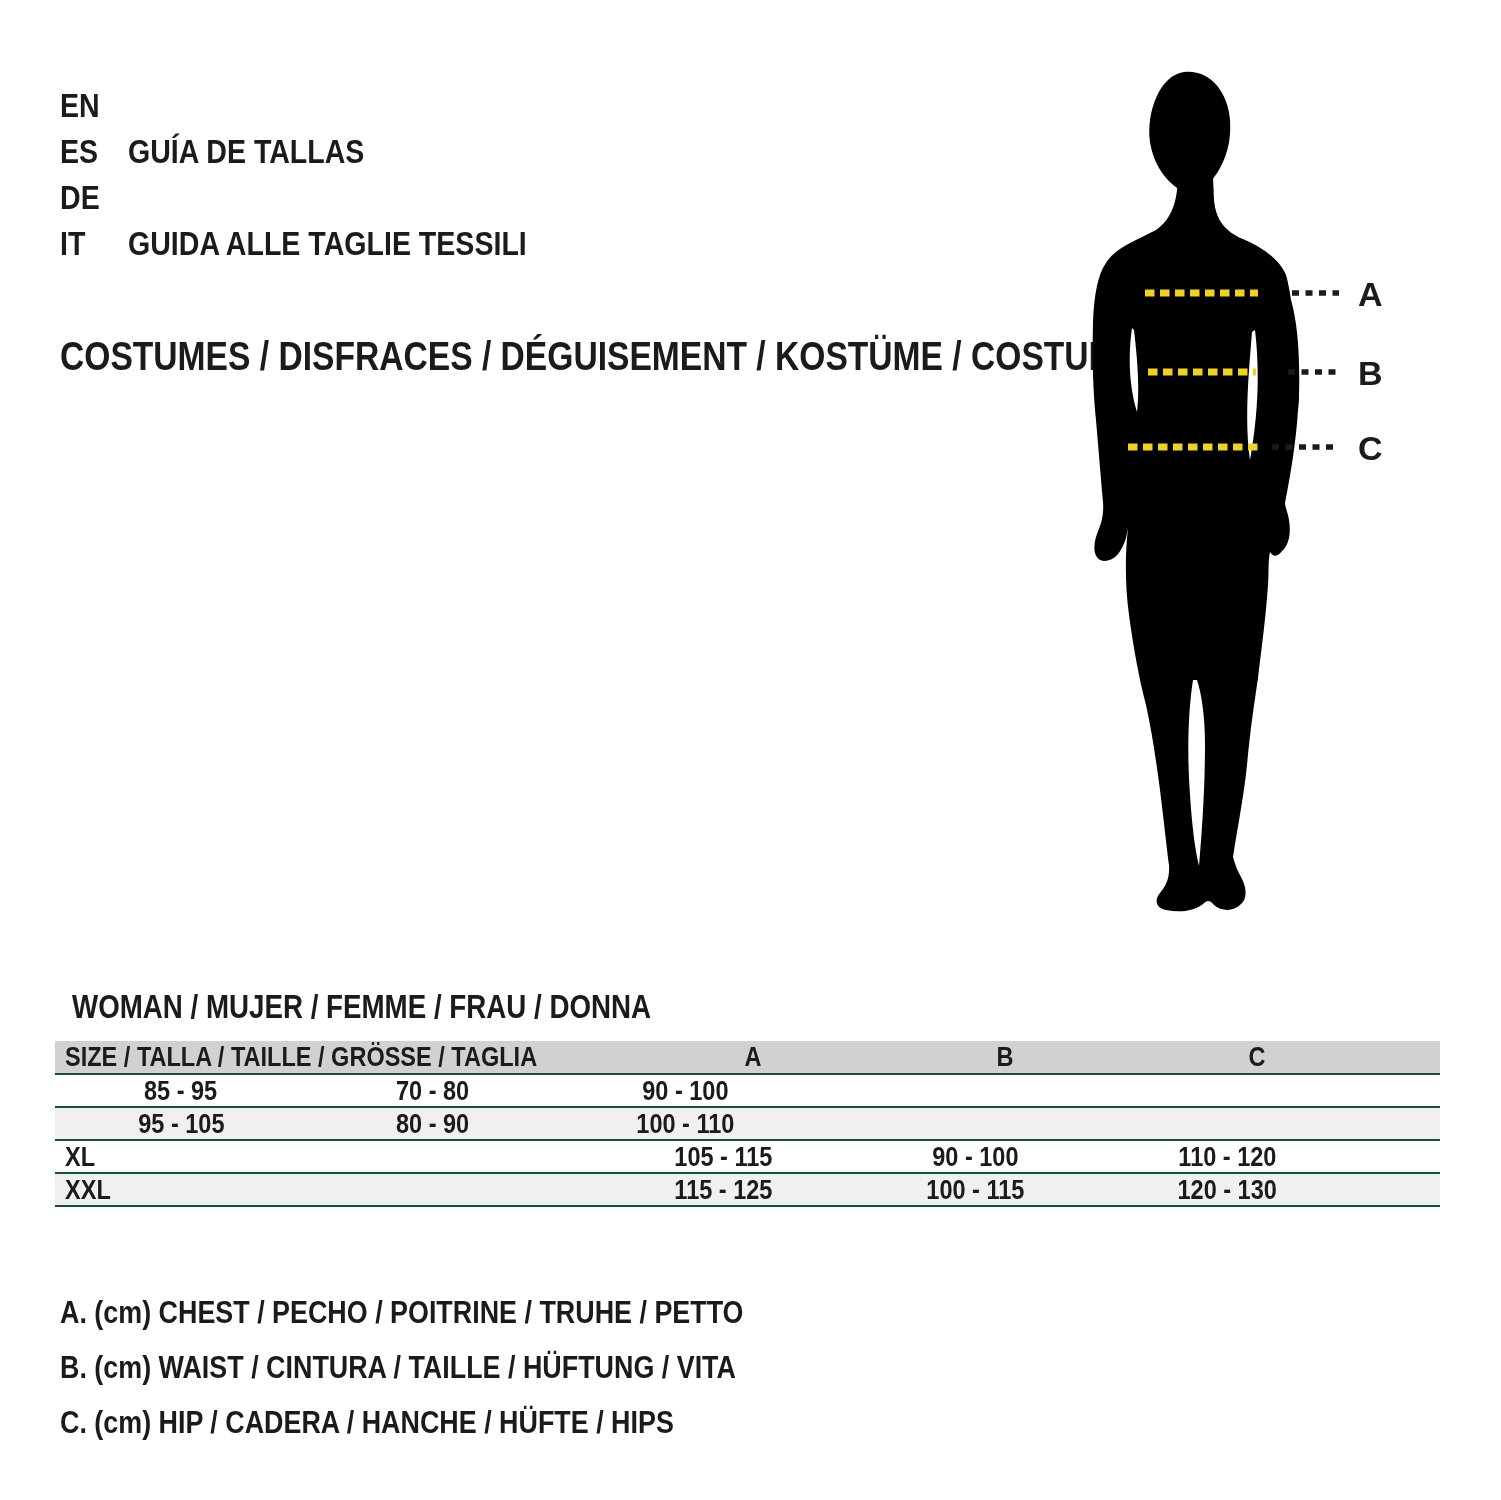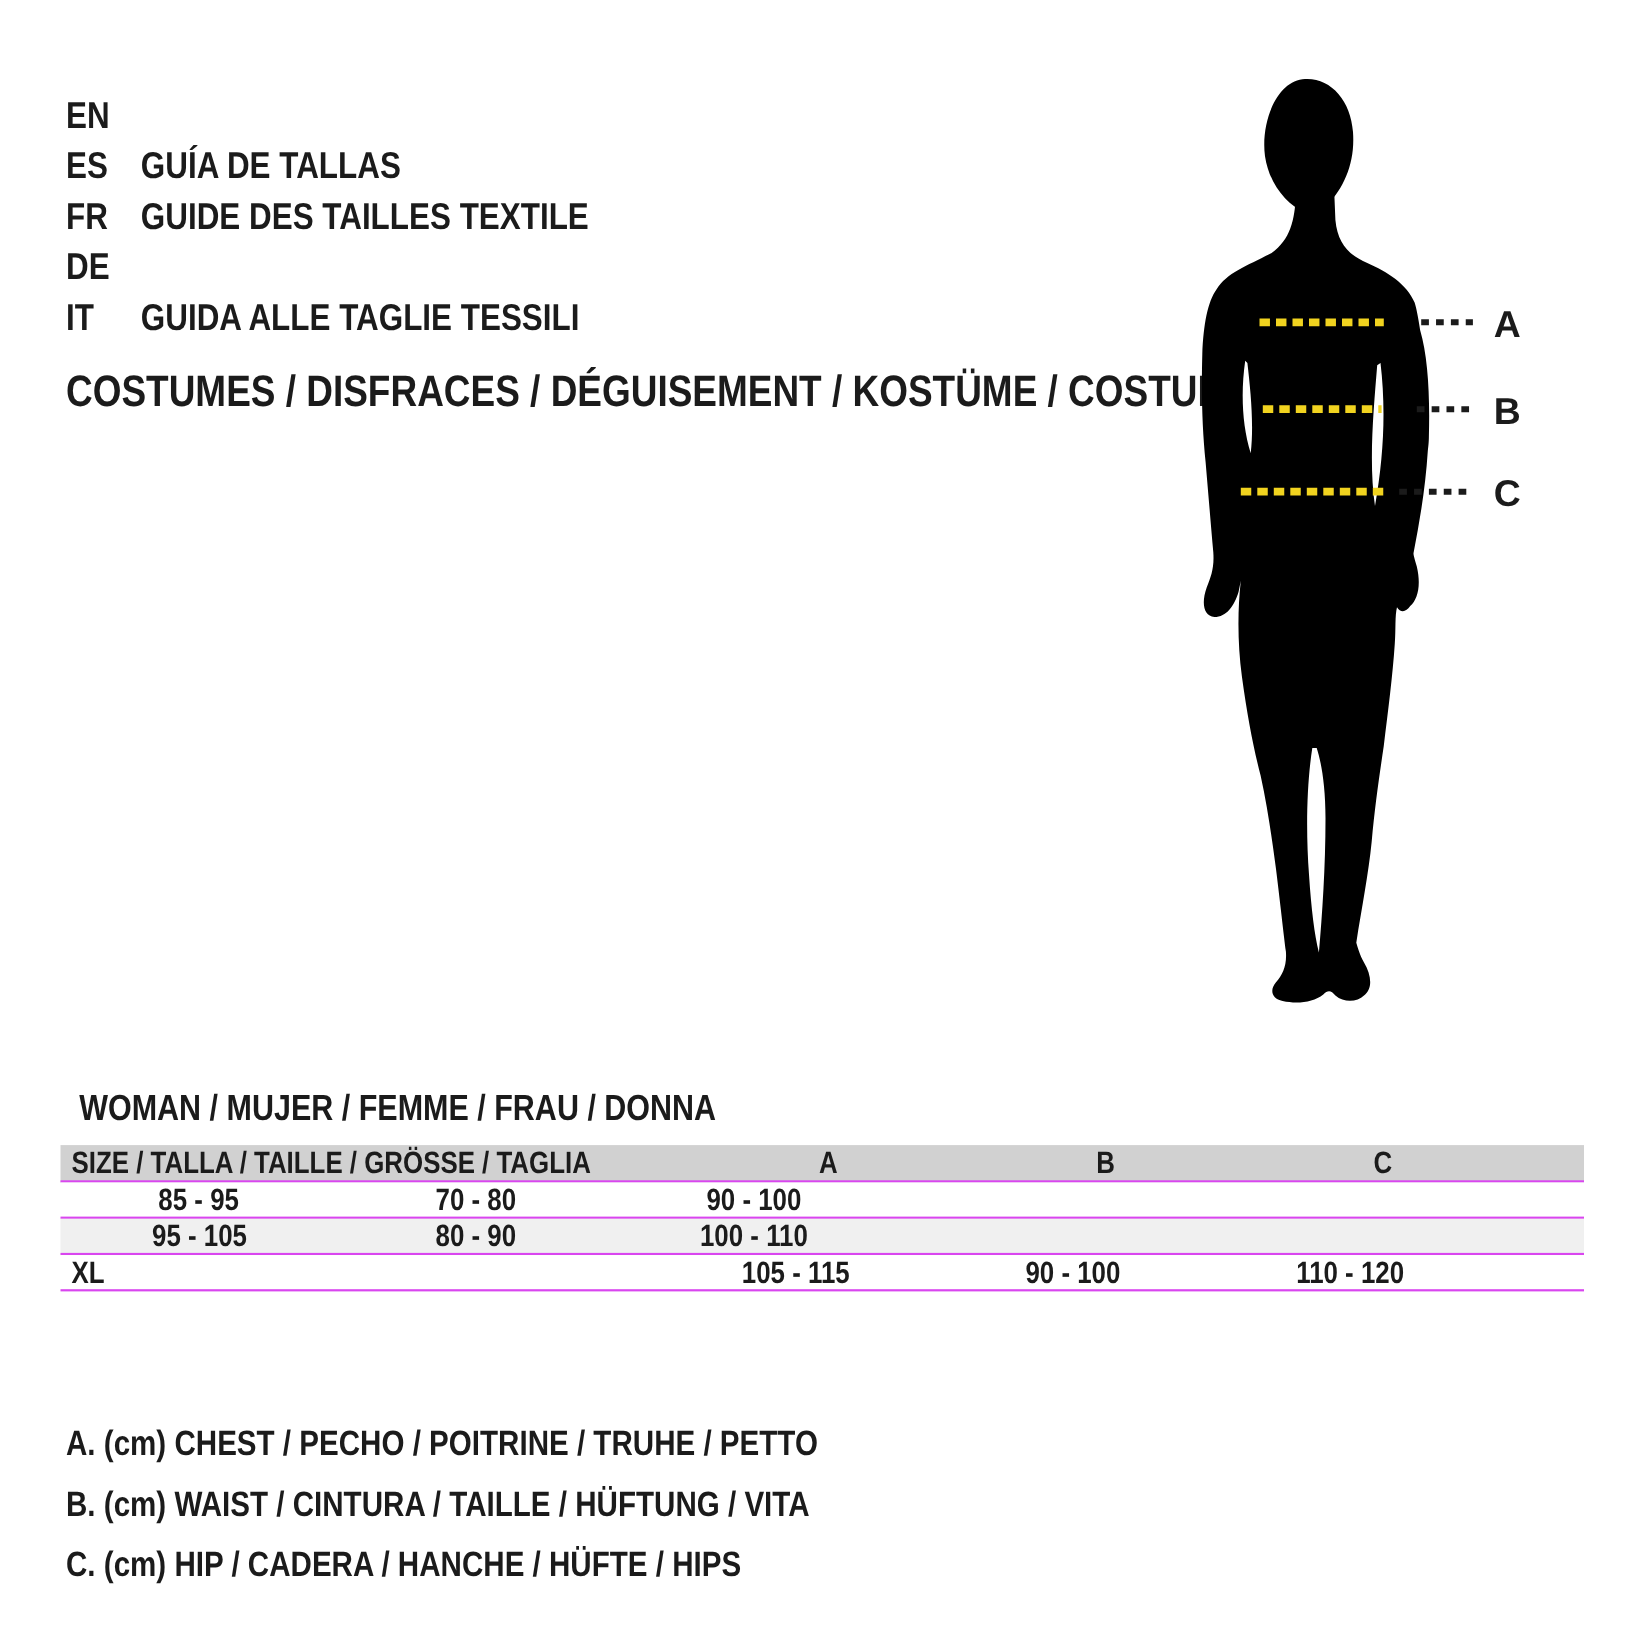--- a/index.html
+++ b/index.html
@@ -29,21 +29,21 @@
   
   .figure-wrap{position:absolute;left:1060px;top:60px;width:360px;height:880px;}
   .figure-wrap svg{display:block;width:100%;height:100%;}
   .measure-label{font-family:"Liberation Sans","DejaVu Sans",sans-serif;font-weight:bold;font-size:34px;fill:var(--ink);}
 
   
   .section-title{position:absolute;left:72px;top:990px;font-size:33px;font-weight:bold;line-height:1;}
 
   
   .size-table{position:absolute;left:55px;top:1041px;width:1385px;font-size:28px;font-weight:bold;}
-  .t-row{display:flex;height:33px;border-bottom:2px solid #d946ef;}
+  .t-row{display:flex;height:33px;border-bottom:2px solid #14532d;}
   .t-row.t-head{height:34px;background:var(--header-gray);}
   .t-row:nth-child(odd):not(.t-head){background:var(--stripe-gray);}
   .t-row:nth-child(even){background:#ffffff;}
   .size-table .t-head{background:var(--header-gray) !important;}
   .c-size{flex:0 0 542px;display:flex;align-items:center;padding-left:10px;}
   .c-val{flex:0 0 252px;display:flex;align-items:center;justify-content:center;}
   .c-sp{flex:0 0 87px;}
 
   
   .legend{position:absolute;left:60px;top:1285px;font-size:32px;font-weight:bold;}
@@ -52,24 +52,20 @@
 </head>
 <body>
 
 <div class="lang-list">
   <div class="lang-row">
     <span class="lang-code"><span class="cond">EN</span></span>
   </div>
   <div class="lang-row">
     <span class="lang-code"><span class="cond">ES</span></span>
     <span><span class="cond">GUÍA DE TALLAS</span></span>
-  </div>
-  <div class="lang-row">
-    <span class="lang-code"><span class="cond">FR</span></span>
-    <span><span class="cond">GUIDE DES TAILLES TEXTILE</span></span>
   </div>
   <div class="lang-row">
     <span class="lang-code"><span class="cond">DE</span></span>
   </div>
   <div class="lang-row">
     <span class="lang-code"><span class="cond">IT</span></span>
     <span><span class="cond">GUIDA ALLE TAGLIE TESSILI</span></span>
   </div>
 </div>
 
@@ -188,20 +184,35 @@
         <span class="cond-c">105 - 115</span>
       </div>
     <div class="c-val">
         <span class="cond-c">90 - 100</span>
       </div>
     <div class="c-val">
         <span class="cond-c">110 - 120</span>
       </div>
     <div class="c-sp"></div>
   </div>
+  <div class="t-row">
+    <div class="c-size">
+        <span class="cond">XXL</span>
+      </div>
+    <div class="c-val">
+        <span class="cond-c">115 - 125</span>
+      </div>
+    <div class="c-val">
+        <span class="cond-c">100 - 115</span>
+      </div>
+    <div class="c-val">
+        <span class="cond-c">120 - 130</span>
+      </div>
+    <div class="c-sp"></div>
+  </div>
 </div>
 
 <div class="legend">
   <div class="legend-line">
       <span class="cond">A. (cm) CHEST / PECHO / POITRINE / TRUHE / PETTO</span>
     </div>
   <div class="legend-line">
       <span class="cond">B. (cm) WAIST / CINTURA / TAILLE / HÜFTUNG / VITA</span>
     </div>
   <div class="legend-line">

